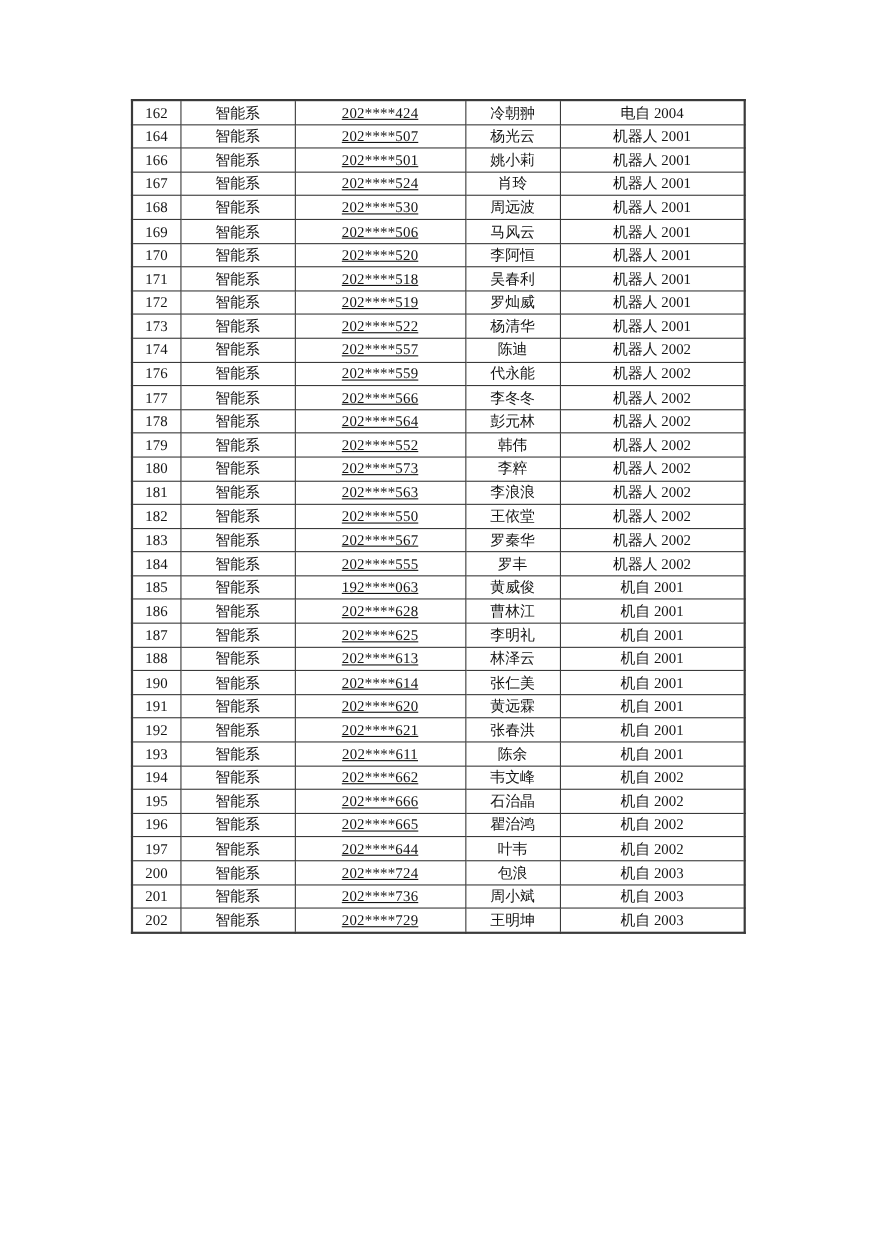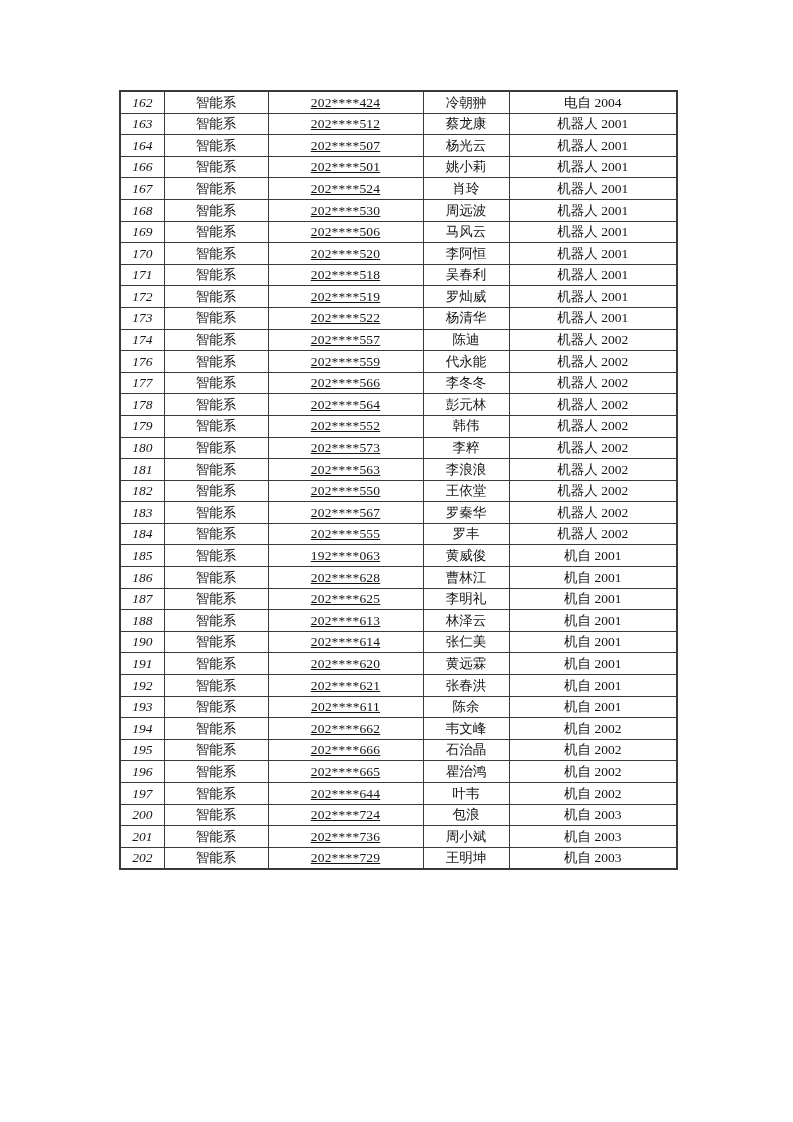--- a/index.html
+++ b/index.html
@@ -30,21 +30,21 @@
     border: 1px solid #3a3a3a;
     height: 20.6px;
     padding: 0;
     text-align: center;
     vertical-align: middle;
     font-size: 13.5px;
     line-height: 1;
     white-space: nowrap;
     overflow: hidden;
   }
-  td.c-no { font-variant-numeric: normal; font-style: italic; }
+  td.c-no { font-variant-numeric: normal; }
   td.c-id { letter-spacing: 0.2px; text-decoration: underline; }
 </style>
 </head>
 <body>
 
 <div class="page">
   <table class="roster">
     <colgroup>
         <col style="width: 44px;">
         <col style="width: 104px;">
@@ -54,27 +54,20 @@
       </colgroup>
     <tbody>
         <tr>
           <td class="c-no">162</td>
           <td class="c-dept">智能系</td>
           <td class="c-id">202****424</td>
           <td class="c-name">冷朝翀</td>
           <td class="c-class">电自 2004</td>
         </tr>
         <tr>
-          <td class="c-no">163</td>
-          <td class="c-dept">智能系</td>
-          <td class="c-id">202****512</td>
-          <td class="c-name">蔡龙康</td>
-          <td class="c-class">机器人 2001</td>
-        </tr>
-        <tr>
           <td class="c-no">164</td>
           <td class="c-dept">智能系</td>
           <td class="c-id">202****507</td>
           <td class="c-name">杨光云</td>
           <td class="c-class">机器人 2001</td>
         </tr>
         <tr>
           <td class="c-no">166</td>
           <td class="c-dept">智能系</td>
           <td class="c-id">202****501</td>

